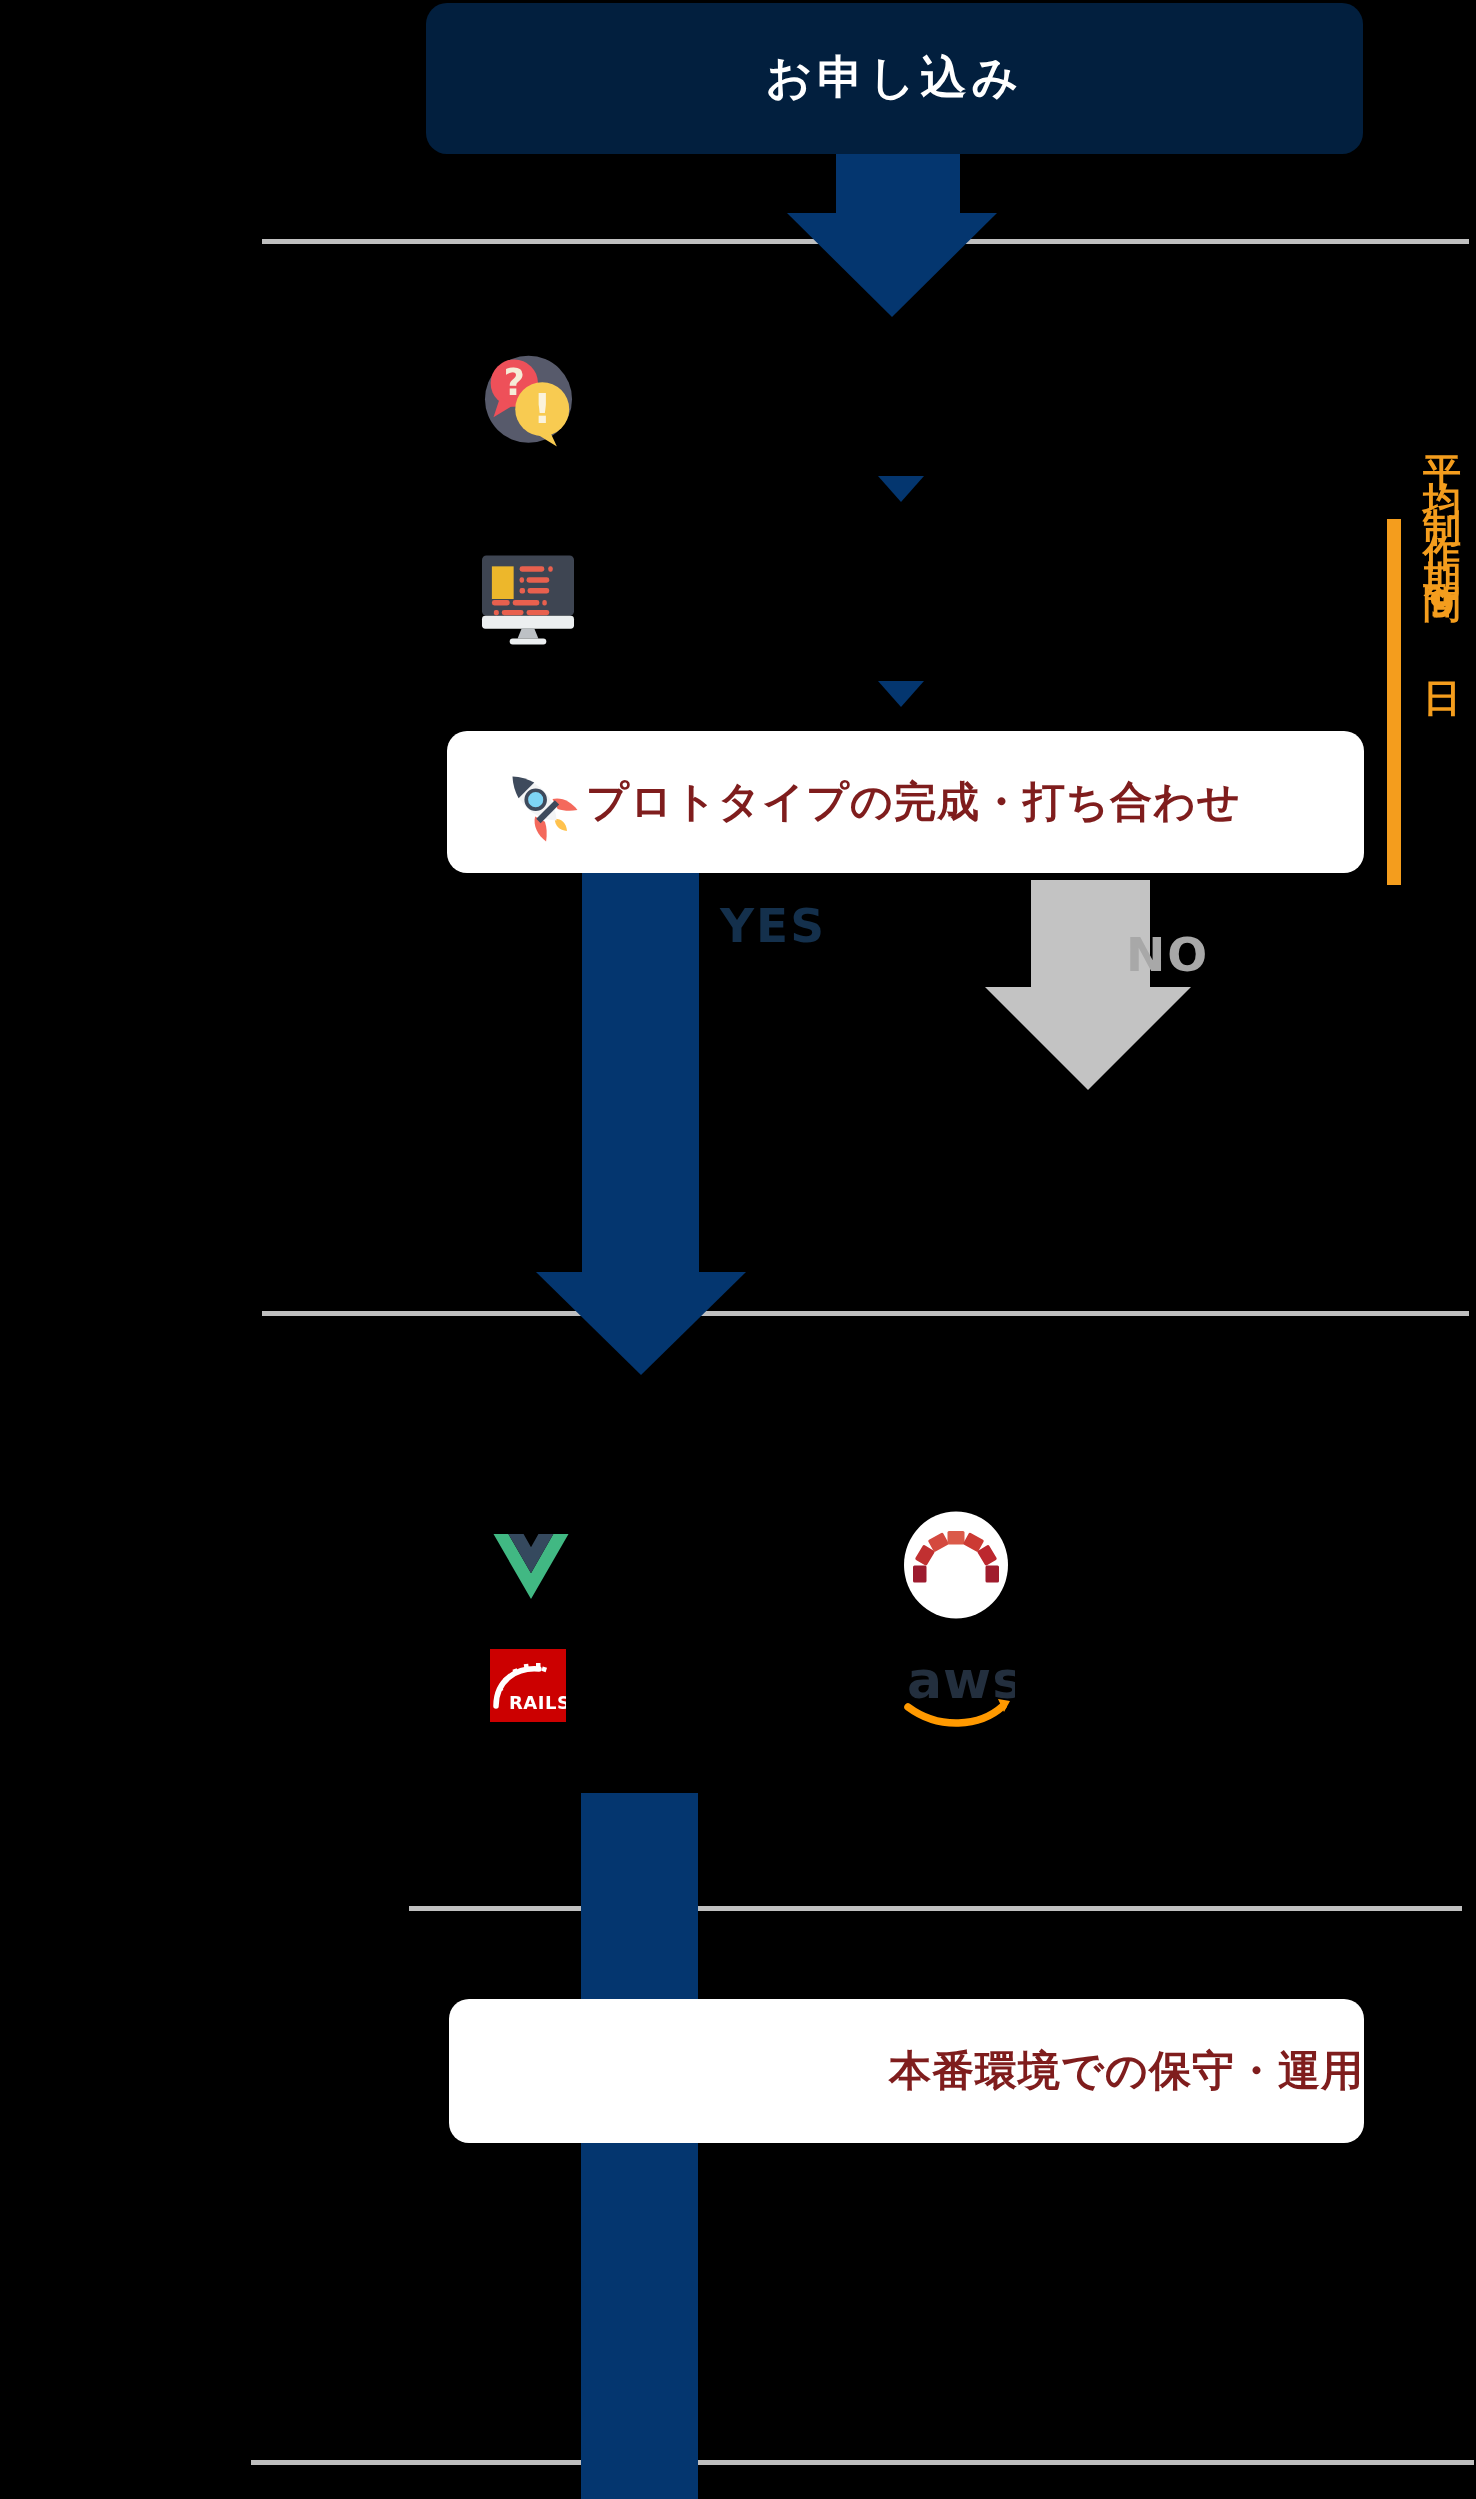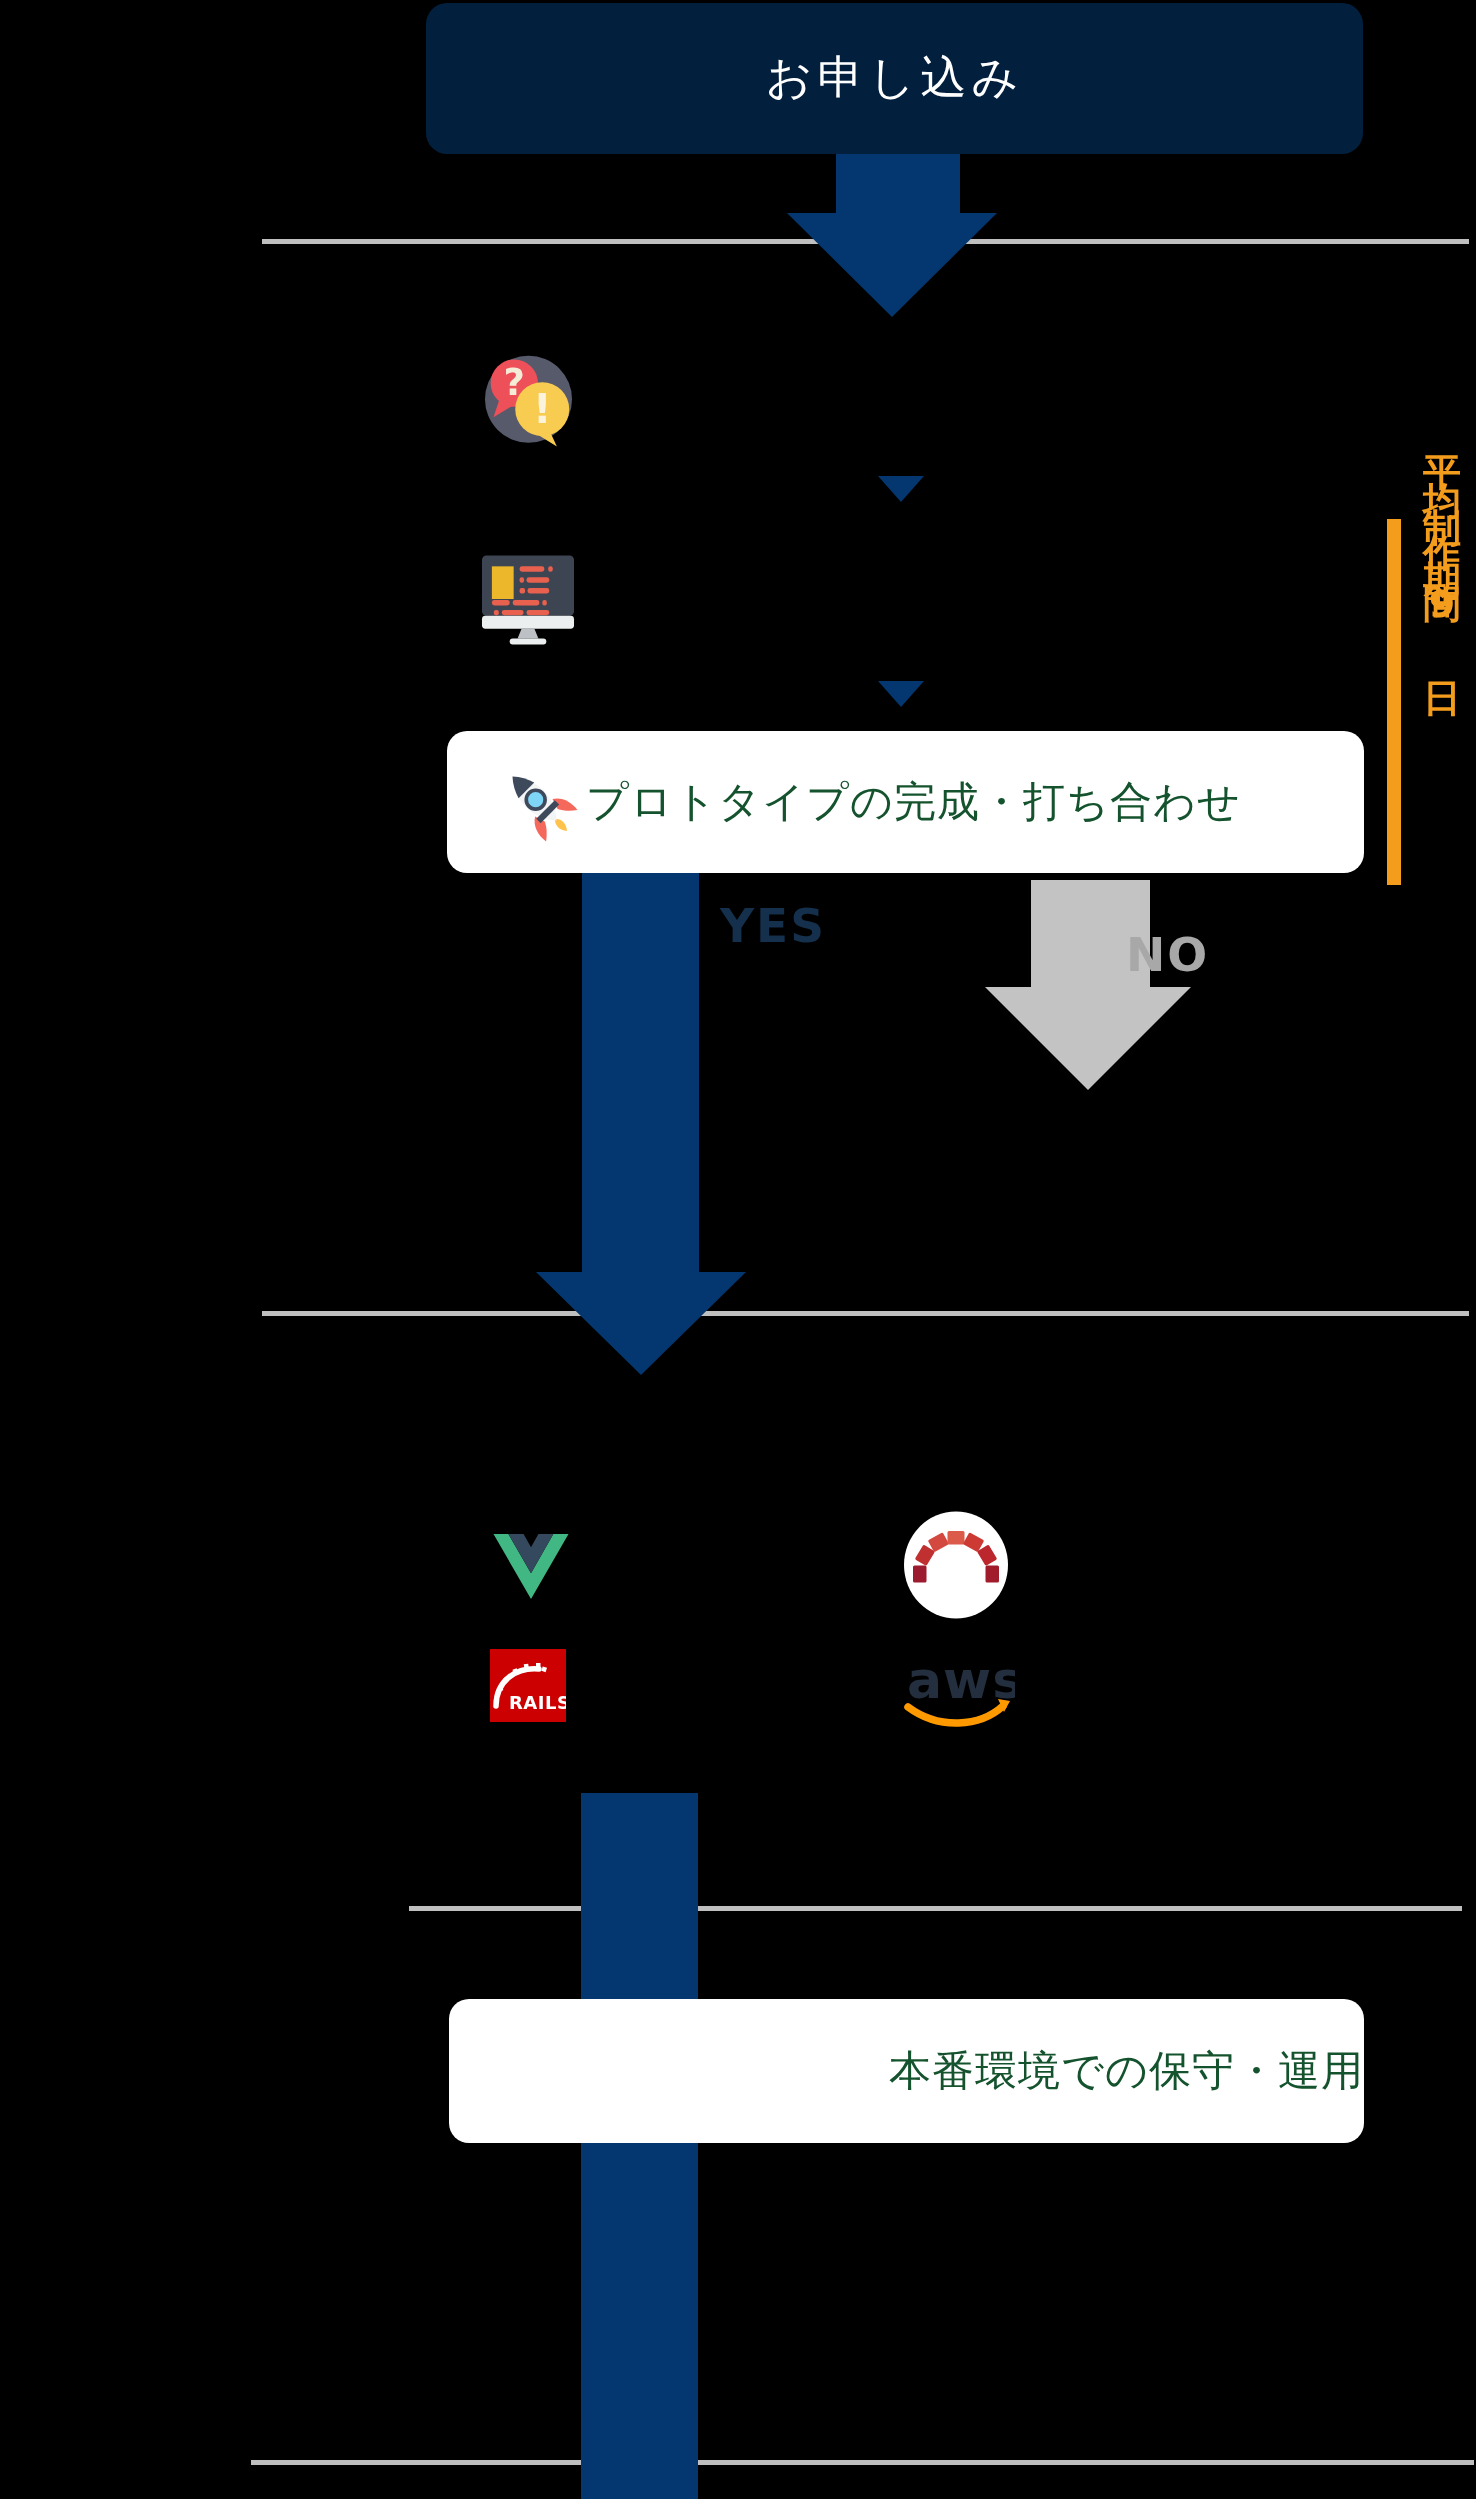--- a/index.html
+++ b/index.html
@@ -44,25 +44,25 @@
   .head-no{left:985px;top:987px;border-left:103px solid transparent;border-right:103px solid transparent;border-top-width:103px;}
 
   .stem-mid{left:581px;top:1793px;width:117px;height:206px;}
 
   .stem-final{left:581px;top:2143px;width:117px;height:388px;}
 
   
   .white-box{position:absolute;background:var(--box-white);border-radius:20px;display:flex;align-items:center;justify-content:center;}
   .proto-box{left:447px;top:731px;width:917px;height:142px;}
   .maint-box{left:449px;top:1999px;width:915px;height:144px;justify-content:flex-end;}
-  .box-label{font-size:42px;font-weight:normal;color:#14532d;letter-spacing:1px;white-space:nowrap;margin-left:16px;}
+  .box-label{font-size:42px;font-weight:bold;color:#7f1d1d;letter-spacing:1px;white-space:nowrap;margin-left:16px;}
 
   .title-box{position:absolute;left:426px;top:2.5px;width:937px;height:151px;background:var(--navy-box);
     border-radius:21px;display:flex;align-items:center;justify-content:center;}
-  .title-label{font-size:46px;font-weight:normal;color:#fff;letter-spacing:5px;white-space:nowrap;}
+  .title-label{font-size:46px;font-weight:bold;color:#fff;letter-spacing:5px;white-space:nowrap;}
 
   
   .branch-label{position:absolute;font-size:47px;font-weight:bold;letter-spacing:2px;white-space:nowrap;}
   .yes-label{left:720px;top:898px;color:var(--yes-text);}
   .no-label{left:1126px;top:898px;color:var(--no-text);margin-top:29px;}
 
   
   .duration-bar{position:absolute;left:1387px;top:519px;width:14px;height:366px;background:var(--orange);}
   .duration-note{position:absolute;left:1423px;top:426px;color:var(--orange);
     writing-mode:vertical-rl;text-orientation:upright;

